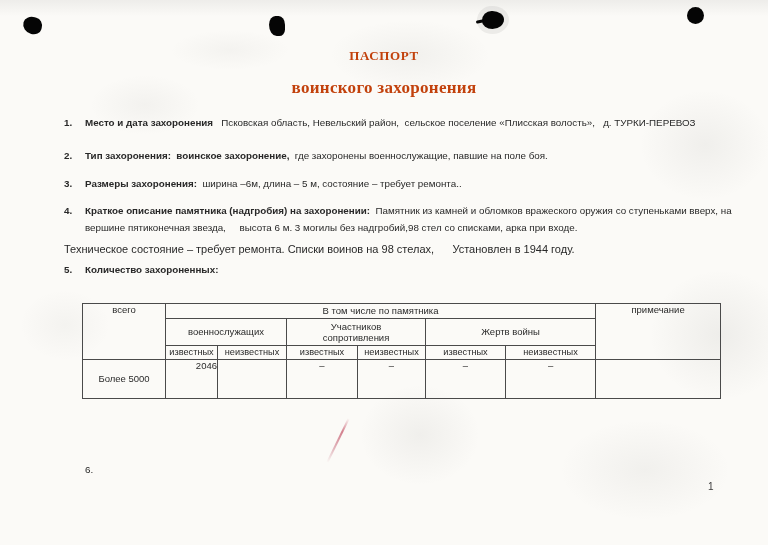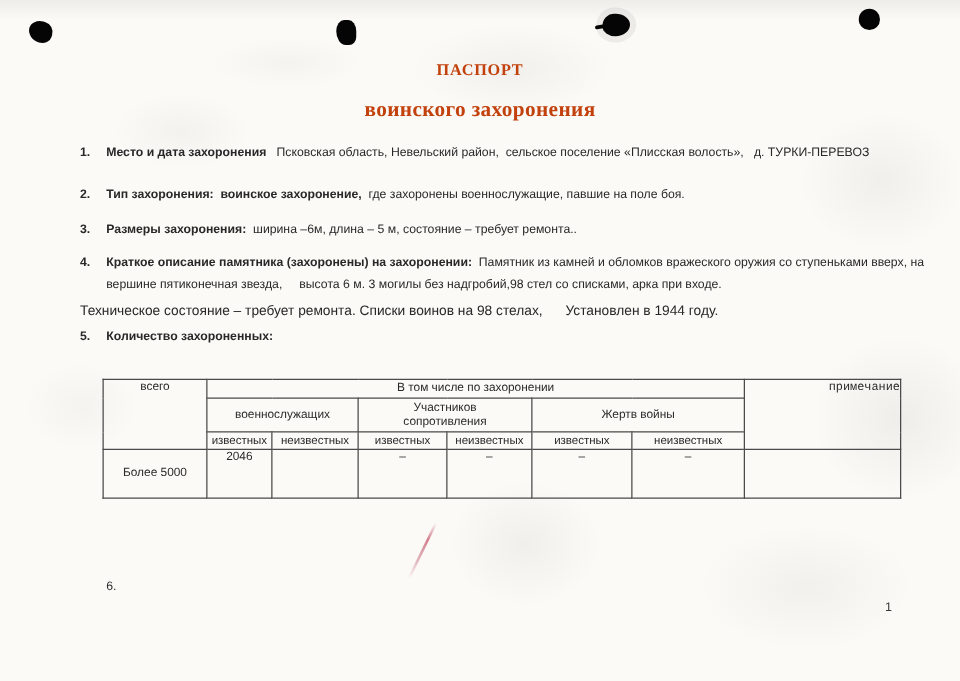--- a/index.html
+++ b/index.html
@@ -58,24 +58,24 @@
   .i6 .num{font-weight:normal;}
 
   
   table.burial{position:absolute;left:82px;top:303px;width:638px;border-collapse:collapse;table-layout:fixed;
     font-size:9.5px;color:#2a2a2a;}
   table.burial td{border:1px solid #4a4a4a;padding:0;line-height:1.2;overflow:hidden;}
   td.c-total{vertical-align:top;text-align:center;padding-top:6px;}
   td.c-cats{text-align:center;height:14px;}
   td.c-group{text-align:center;height:26px;vertical-align:middle;white-space:pre-line;}
   td.c-sub{text-align:center;height:13px;font-size:9.2px;vertical-align:middle;}
-  td.c-note{vertical-align:top;text-align:right;padding:8px 0 0 13px;font-family:Liberation Mono, monospace;}
+  td.c-note{vertical-align:top;text-align:center;padding:8px 0 0 13px;}
   tr.data-row td{height:38px;}
   td.d-total{vertical-align:middle;text-align:center;padding-left:12px;}
-  td.d-first{vertical-align:top;text-align:center;padding:2px 0 0 5px;}
+  td.d-first{vertical-align:top;text-align:right;padding:2px 0 0 5px;}
   td.d-val{vertical-align:top;text-align:center;padding-top:5px;}
   td.d-note{}
 
   .page-num{position:absolute;left:708px;top:481px;font-size:10px;color:#3a3a3a;}
 </style>
 </head>
 <body>
 
 <div class="paper">
 
@@ -107,21 +107,21 @@
 
   <div class="item i2">
     <span class="num">2.</span><span class="lbl">Тип захоронения:  воинское захоронение,</span><span class="txt">  где захоронены военнослужащие, павшие на поле боя.</span>
   </div>
 
   <div class="item i3">
     <span class="num">3.</span><span class="lbl">Размеры захоронения:</span><span class="txt">  ширина –6м, длина – 5 м, состояние – требует ремонта..</span>
   </div>
 
   <div class="item i4">
-    <span class="num">4.</span><span class="lbl">Краткое описание памятника (захоронены) на захоронении:</span><span class="txt">  Памятник из камней и обломков вражеского оружия со ступеньками вверх, на
+    <span class="num">4.</span><span class="lbl">Краткое описание памятника (надгробия) на захоронении:</span><span class="txt">  Памятник из камней и обломков вражеского оружия со ступеньками вверх, на
 вершине пятиконечная звезда,     высота 6 м. 3 могилы без надгробий,98 стел со списками, арка при входе.</span>
   </div>
 
   <div class="tech">Техническое состояние – требует ремонта. Списки воинов на 98 стелах,      Установлен в 1944 году.</div>
 
   <div class="item i5">
     <span class="num">5.</span><span class="lbl">Количество захороненных:</span>
   </div>
 
   <table class="burial">
@@ -131,21 +131,21 @@
         <col style="width:69px">
         <col style="width:71px">
       <col style="width:68px">
         <col style="width:80px">
         <col style="width:90px">
         <col style="width:125px">
     </colgroup>
     <tbody>
         <tr>
       <td class="c-total" rowspan="3">всего</td>
-      <td class="c-cats" colspan="6">В том числе по захоронении</td>
+      <td class="c-cats" colspan="6">В том числе по памятника</td>
       <td class="c-note" rowspan="3">примечание</td>
     </tr>
     <tr>
       <td class="c-group" colspan="2">военнослужащих</td>
       <td class="c-group" colspan="2">Участников
 сопротивления</td>
       <td class="c-group" colspan="2">Жертв войны</td>
     </tr>
     <tr>
       <td class="c-sub">известных</td>

